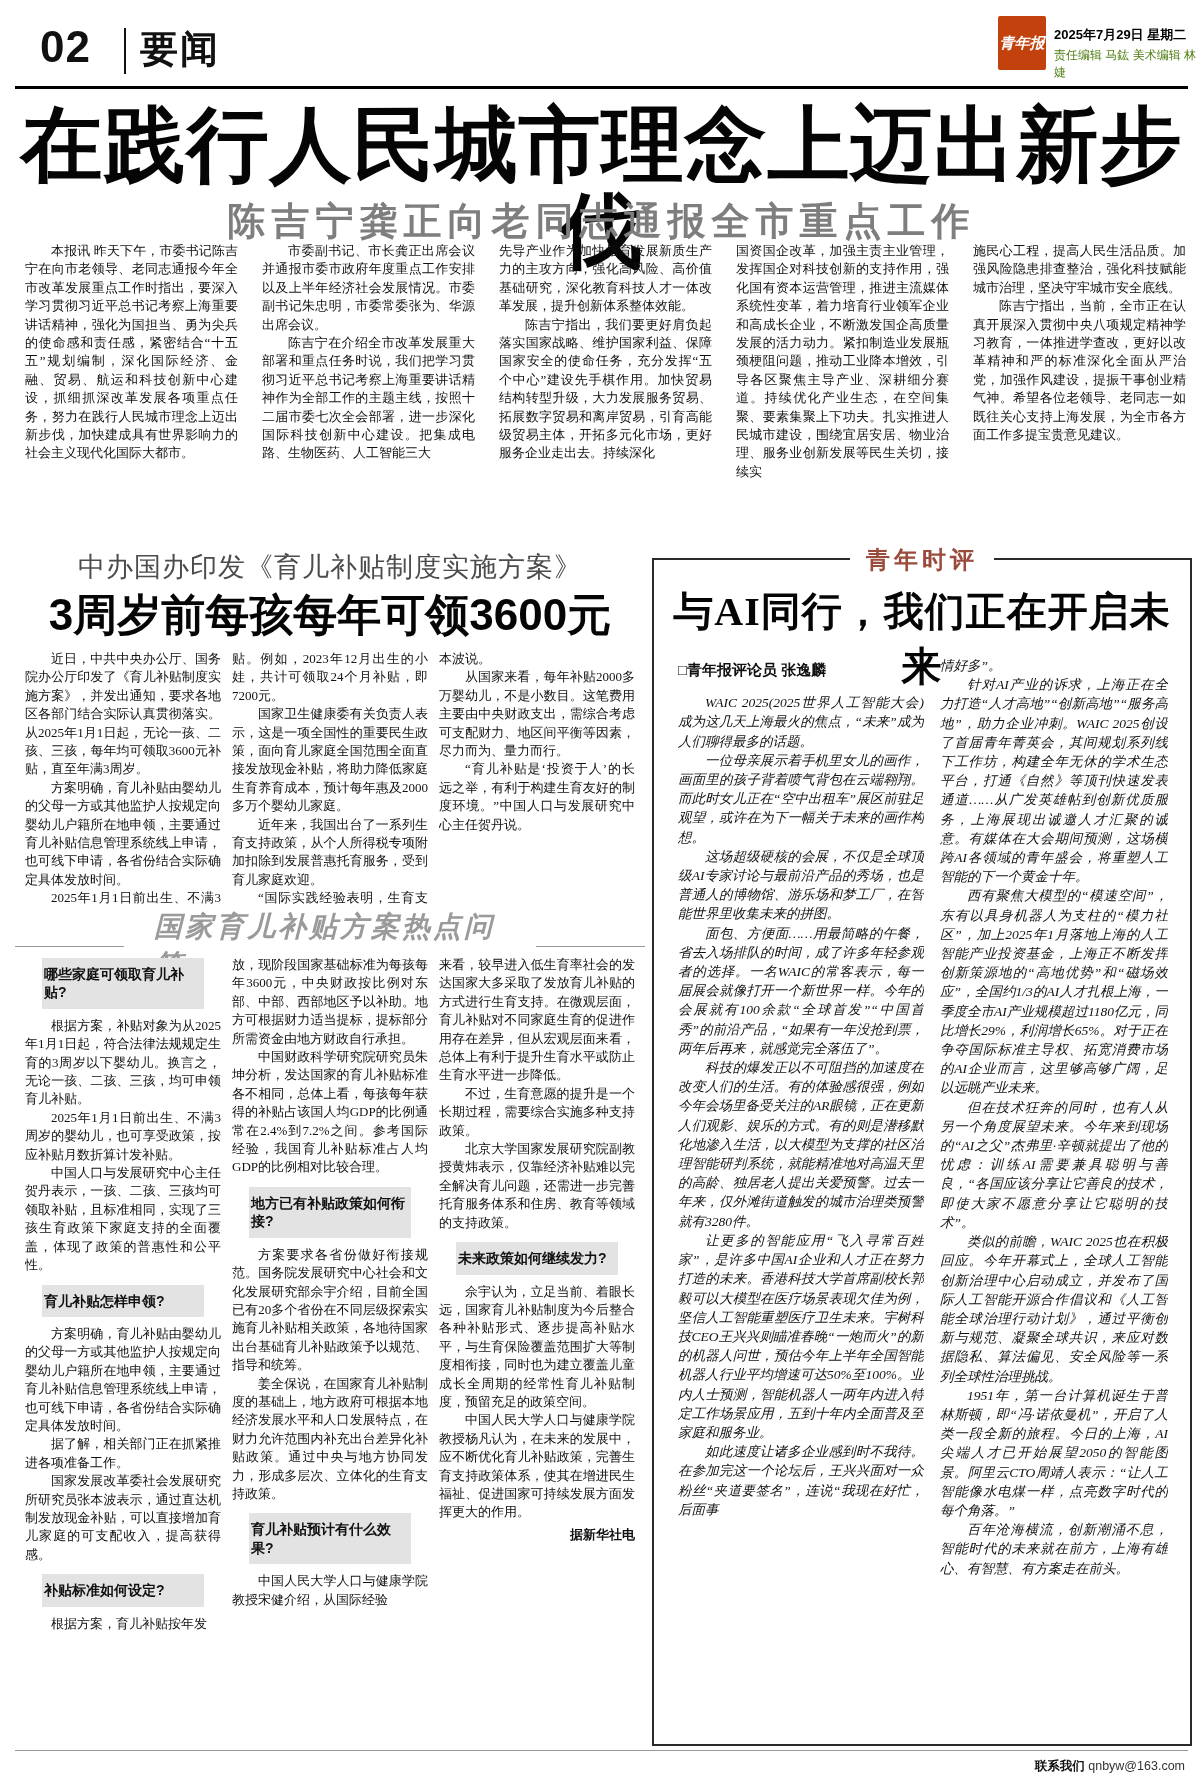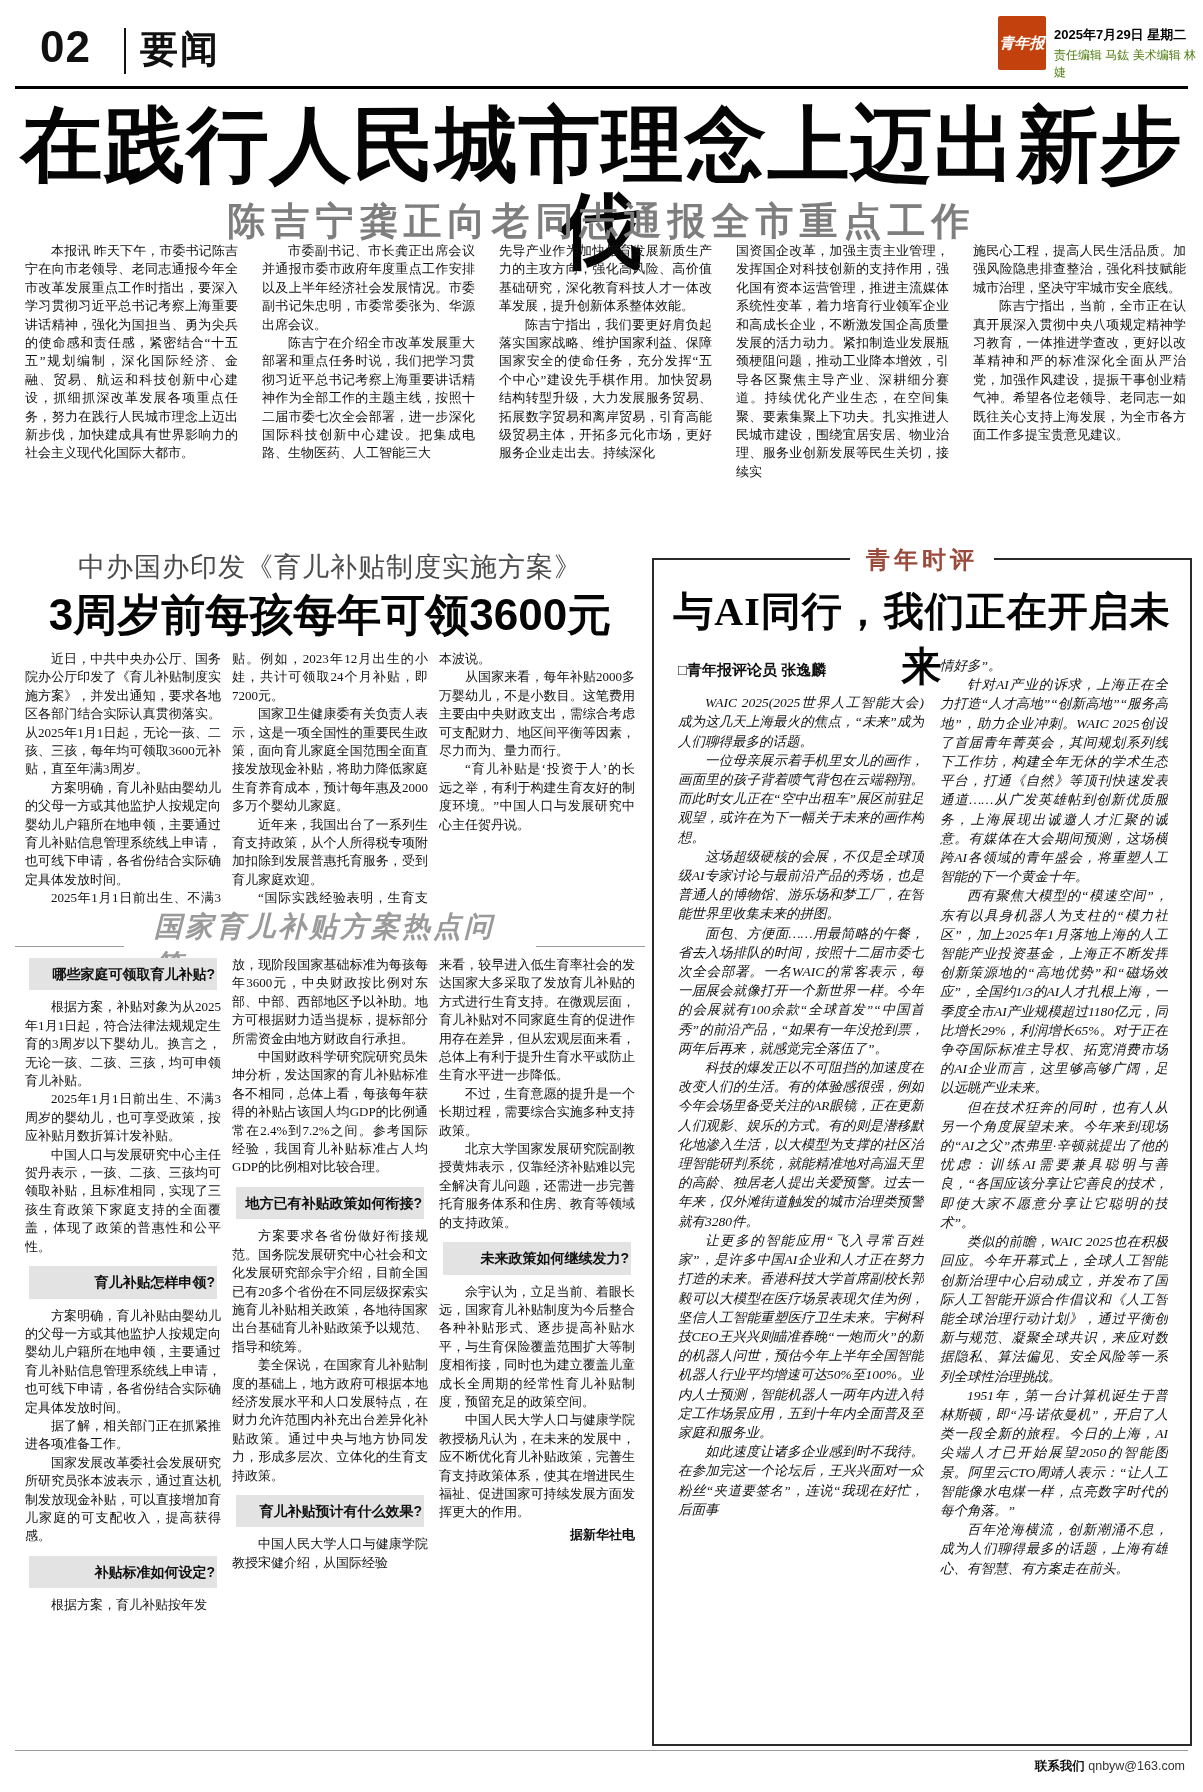--- a/index.html
+++ b/index.html
@@ -40,21 +40,21 @@
   .subsidy-col{top:650px;height:258px;width:196px;}
   .credit{text-align:right;font-weight:bold;margin-top:4px;}
   
   .qa-ornament{position:absolute;left:15px;top:908px;width:630px;display:flex;align-items:center;
             justify-content:center;gap:30px;}
   .qa-ornament .line{width:115px;height:1px;background:#9a9a9a;}
   .qa-title{font-size:28px;font-weight:bold;font-style:italic;color:#9a9a9a;letter-spacing:3px;
             font-family:"Liberation Serif","DejaVu Serif",serif;}
   .qa-col{top:956px;height:788px;width:196px;}
   .qa-h{background:#e3e3e3;color:#111;font-family:"Liberation Sans","DejaVu Sans",sans-serif;
-        font-weight:bold;font-size:14px;text-align:right;padding:7px 2px;margin:10px 4px 8px;}
+        font-weight:bold;font-size:14px;text-align:left;padding:7px 2px;margin:10px 17px 8px;}
   .qa-col > .qa-h:first-child{margin-top:2px;}
   
   .commentary{position:absolute;left:652px;top:558px;width:536px;height:1184px;border:2px solid #2a2a2a;}
   .commentary-label{position:absolute;left:50%;top:-16px;transform:translateX(-50%);background:#fff;
         padding:0 16px;font-size:24px;font-weight:bold;color:#9b4b3c;letter-spacing:4px;white-space:nowrap;
         font-family:"Liberation Serif","DejaVu Serif",serif;}
   .commentary-headline{position:absolute;left:0;top:24px;width:100%;text-align:center;font-weight:900;
         font-size:40px;letter-spacing:1px;color:#050505;font-family:"Liberation Serif","DejaVu Serif",serif;}
   .commentary-col{font-size:13.5px;line-height:19.2px;font-style:italic;}
   .commentary-col p{margin:0;text-indent:2em;}
@@ -159,33 +159,33 @@
     </div>
 
   <div class="commentary">
     <div class="commentary-label">青年时评</div>
     <div class="commentary-headline">与AI同行，我们正在开启未来</div>
     <div class="commentary-col com-col-a">
         <div class="byline">□青年报评论员 张逸麟</div>
         <p>WAIC 2025(2025世界人工智能大会)成为这几天上海最火的焦点，“未来”成为人们聊得最多的话题。</p>
         <p>一位母亲展示着手机里女儿的画作，画面里的孩子背着喷气背包在云端翱翔。而此时女儿正在“空中出租车”展区前驻足观望，或许在为下一幅关于未来的画作构想。</p>
         <p>这场超级硬核的会展，不仅是全球顶级AI专家讨论与最前沿产品的秀场，也是普通人的博物馆、游乐场和梦工厂，在智能世界里收集未来的拼图。</p>
-        <p>面包、方便面……用最简略的午餐，省去入场排队的时间，按照十二届市委七次全会部署。一名WAIC的常客表示，每一届展会就像打开一个新世界一样。今年的会展就有100余款“全球首发”“中国首秀”的前沿产品，“如果有一年没抢到票，两年后再来，就感觉完全落伍了”。</p>
+        <p>面包、方便面……用最简略的午餐，省去入场排队的时间，成了许多年轻参观者的选择。一名WAIC的常客表示，每一届展会就像打开一个新世界一样。今年的会展就有100余款“全球首发”“中国首秀”的前沿产品，“如果有一年没抢到票，两年后再来，就感觉完全落伍了”。</p>
         <p>科技的爆发正以不可阻挡的加速度在改变人们的生活。有的体验感很强，例如今年会场里备受关注的AR眼镜，正在更新人们观影、娱乐的方式。有的则是潜移默化地渗入生活，以大模型为支撑的社区治理智能研判系统，就能精准地对高温天里的高龄、独居老人提出关爱预警。过去一年来，仅外滩街道触发的城市治理类预警就有3280件。</p>
         <p>让更多的智能应用“飞入寻常百姓家”，是许多中国AI企业和人才正在努力打造的未来。香港科技大学首席副校长郭毅可以大模型在医疗场景表现欠佳为例，坚信人工智能重塑医疗卫生未来。宇树科技CEO王兴兴则瞄准春晚“一炮而火”的新的机器人问世，预估今年上半年全国智能机器人行业平均增速可达50%至100%。业内人士预测，智能机器人一两年内进入特定工作场景应用，五到十年内全面普及至家庭和服务业。</p>
         <p>如此速度让诸多企业感到时不我待。在参加完这一个论坛后，王兴兴面对一众粉丝“夹道要签名”，连说“我现在好忙，后面事</p>
       </div>
     <div class="commentary-col com-col-b">
         <p class="noind">情好多”。</p>
         <p>针对AI产业的诉求，上海正在全力打造“人才高地”“创新高地”“服务高地”，助力企业冲刺。WAIC 2025创设了首届青年菁英会，其间规划系列线下工作坊，构建全年无休的学术生态平台，打通《自然》等顶刊快速发表通道……从广发英雄帖到创新优质服务，上海展现出诚邀人才汇聚的诚意。有媒体在大会期间预测，这场横跨AI各领域的青年盛会，将重塑人工智能的下一个黄金十年。</p>
         <p>西有聚焦大模型的“模速空间”，东有以具身机器人为支柱的“模力社区”，加上2025年1月落地上海的人工智能产业投资基金，上海正不断发挥创新策源地的“高地优势”和“磁场效应”，全国约1/3的AI人才扎根上海，一季度全市AI产业规模超过1180亿元，同比增长29%，利润增长65%。对于正在争夺国际标准主导权、拓宽消费市场的AI企业而言，这里够高够广阔，足以远眺产业未来。</p>
         <p>但在技术狂奔的同时，也有人从另一个角度展望未来。今年来到现场的“AI之父”杰弗里·辛顿就提出了他的忧虑：训练AI需要兼具聪明与善良，“各国应该分享让它善良的技术，即使大家不愿意分享让它聪明的技术”。</p>
         <p>类似的前瞻，WAIC 2025也在积极回应。今年开幕式上，全球人工智能创新治理中心启动成立，并发布了国际人工智能开源合作倡议和《人工智能全球治理行动计划》，通过平衡创新与规范、凝聚全球共识，来应对数据隐私、算法偏见、安全风险等一系列全球性治理挑战。</p>
         <p>1951年，第一台计算机诞生于普林斯顿，即“冯·诺依曼机”，开启了人类一段全新的旅程。今日的上海，AI尖端人才已开始展望2050的智能图景。阿里云CTO周靖人表示：“让人工智能像水电煤一样，点亮数字时代的每个角落。”</p>
-        <p>百年沧海横流，创新潮涌不息，成为人们聊得最多的话题，上海有雄心、有智慧、有方案走在前头。</p>
+        <p>百年沧海横流，创新潮涌不息，智能时代的未来就在前方，上海有雄心、有智慧、有方案走在前头。</p>
       </div>
   </div>
 
   <div class="footer-rule"></div>
   <div class="footer">
     <b>联系我们</b>
     <span>qnbyw@163.com</span>
   </div>
 
 </div>

